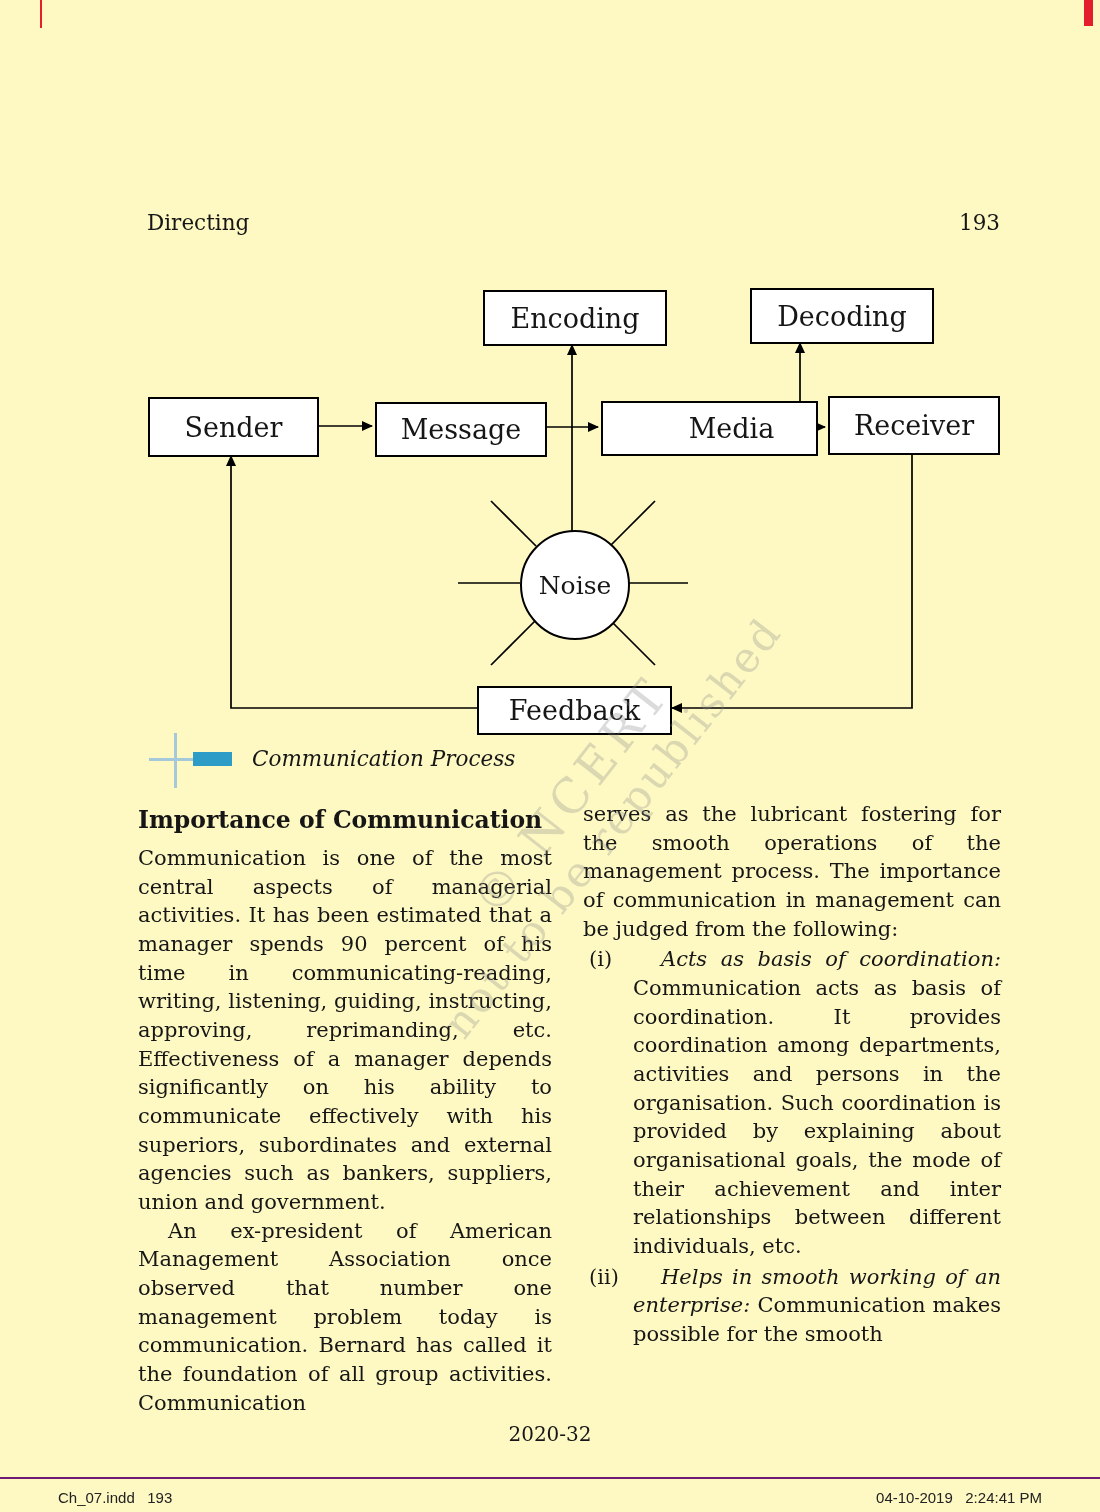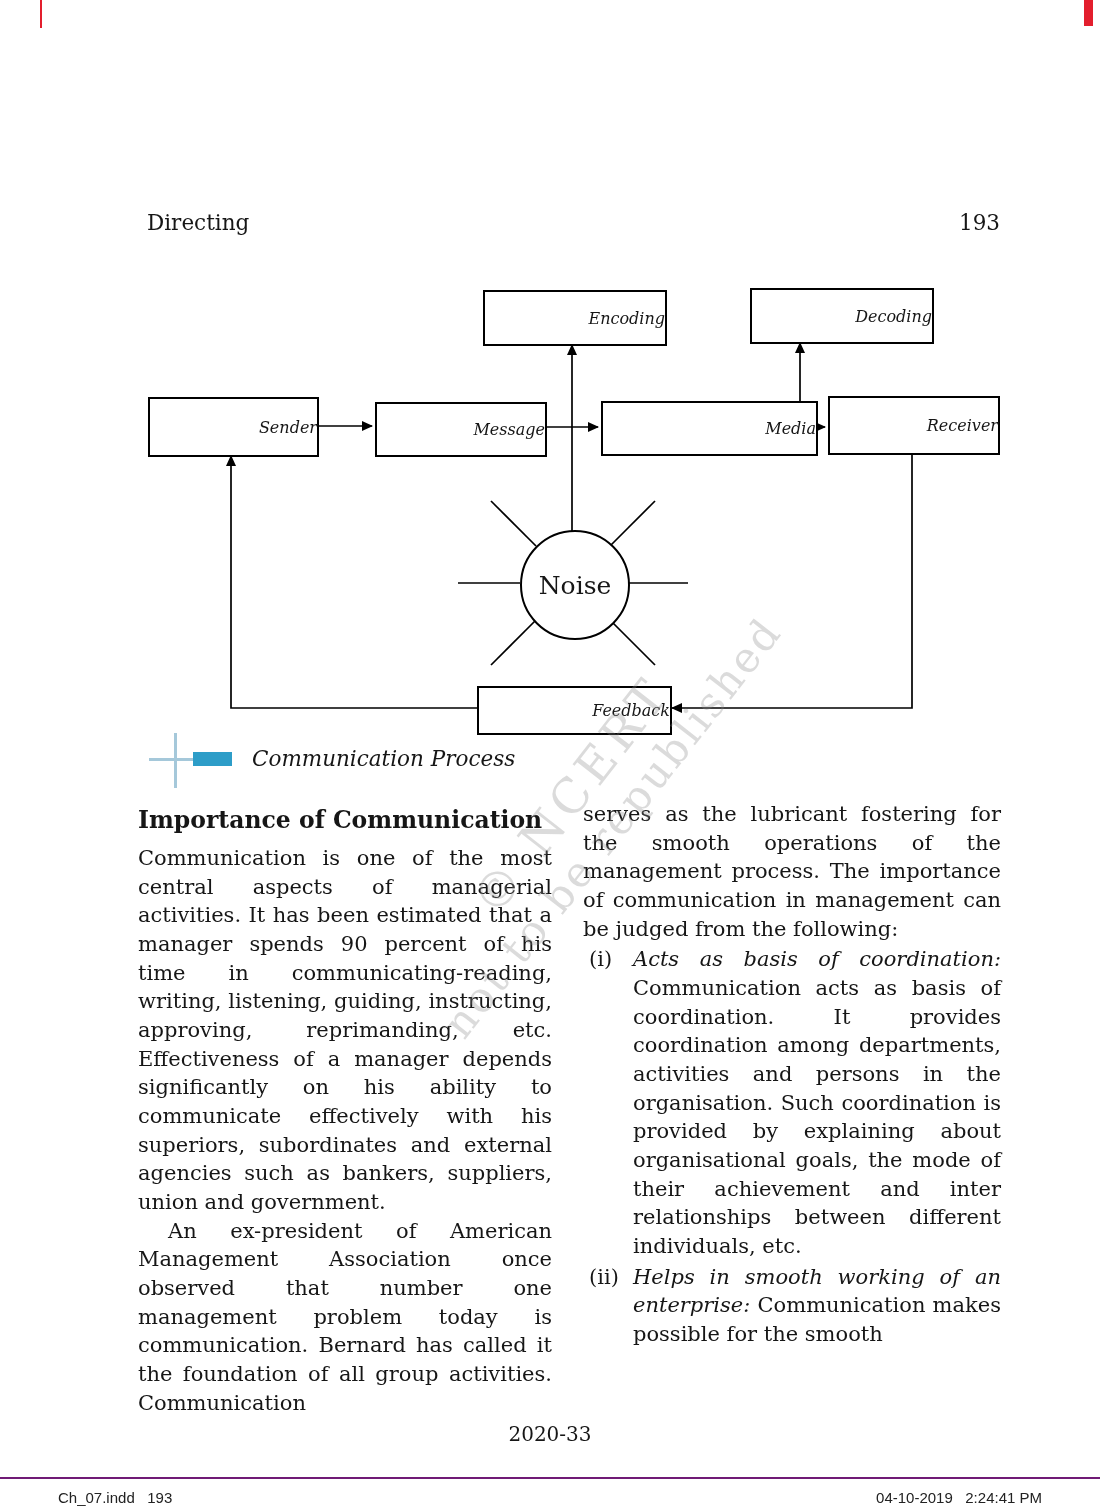--- a/index.html
+++ b/index.html
@@ -1,33 +1,33 @@
 <!DOCTYPE html>
 <html><head>
 <meta charset="utf-8">
 <style>
   html,body { margin:0; padding:0; background:#e8e8e8; }
   .page {
     position:relative; width:1100px; height:1512px; margin:0 auto;
-    background:#ffffff; overflow:hidden;
+    background:#fef9c3; overflow:hidden;
     font-family:"DejaVu Serif","Liberation Serif",serif; color:#161616;
   }
 
   
   .crop-left  { position:absolute; left:40px;  top:0; width:2px;  height:28px; background:#e31e2d; }
   .crop-right { position:absolute; left:1084px; top:0; width:9px;  height:26px; background:#e31e2d; }
 
   
   .header { position:absolute; left:147px; right:100px; top:210px;
             display:flex; justify-content:space-between; font-size:21.5px; }
 
   
   .arrows { position:absolute; left:0; top:0; z-index:1; pointer-events:none; }
   .dbox { position:absolute; border:2px solid #000; background:#fff; z-index:2;
-          display:flex; align-items:center; justify-content:flex-end; font-size:16px;font-style:italic; }
+          display:flex; align-items:center; justify-content:center; font-size:27px; }
   .b-encoding { left:483px; top:290px; width:180px; height:52px; }
   .b-decoding { left:750px; top:288px; width:180px; height:52px; }
   .b-sender   { left:148px; top:397px; width:167px; height:56px; }
   .b-message  { left:375px; top:402px; width:168px; height:51px; }
   .b-media    { left:601px; top:401px; width:169px; height:51px;padding-left:44px; }
   .b-receiver { left:828px; top:396px; width:168px; height:55px; }
   .b-feedback { left:477px; top:686px; width:191px; height:45px; }
   .noise-circle { position:absolute; left:520px; top:530px; width:106px; height:106px;
           border:2px solid #000; border-radius:50%; background:#fff; z-index:2;
           display:flex; align-items:center; justify-content:center; font-size:25px; }
@@ -48,21 +48,21 @@
   
   .col-left  { position:absolute; left:138px; top:797px; width:414px;
                font-size:21px; line-height:1.365; text-align:justify; z-index:3;margin-top:7px; }
   .col-right { position:absolute; left:583px; top:800px; width:418px;
                font-size:21px; line-height:1.365; text-align:justify; z-index:3; }
   .heading { font-size:23.5px; font-weight:bold; margin:0 0 8px 0; text-align:left; }
   .para { margin:0; }
   .para-indent { margin:0; text-indent:30px; }
   .list-item { position:relative; padding-left:50px; margin-top:2px; }
   .list-marker { position:absolute; left:6px; top:0; }
-  .lead { font-style:italic; }
+  .lead { font-style:italic;margin-left:28px; }
 
   
   .footer-year { position:absolute; left:0; right:0; top:1422px; text-align:center; font-size:20px; }
   .imprint { position:absolute; left:0; right:0; top:1477px; height:35px;
              border-top:2px solid #701a75;
              font-family:"Liberation Sans",sans-serif; font-size:15px; color:#222; }
   .imprint-left  { position:absolute; left:58px;  top:10px; white-space:pre; }
   .imprint-right { position:absolute; right:58px; top:10px; white-space:pre;text-align:right; }
 </style>
 </head>
@@ -149,19 +149,19 @@
       <span class="lead">Acts as basis of coordination:</span>
       <span>Communication acts as basis of coordination. It provides coordination among departments, activities and persons in the organisation. Such coordination is provided by explaining about organisational goals, the mode of their achievement and inter relationships between different individuals, etc.</span>
     </div>
     <div class="list-item">
       <span class="list-marker">(ii)</span>
       <span class="lead">Helps in smooth working of an enterprise:</span>
       <span>Communication makes possible for the smooth</span>
     </div>
   </div>
 
-  <div class="footer-year">2020-33</div>
+  <div class="footer-year">2020-32</div>
   <div class="imprint">
     <span class="imprint-left">Ch_07.indd   193</span>
     <span class="imprint-right">04-10-2019   2:24:41 PM</span>
   </div>
 
 </div>
 
 </body></html>

